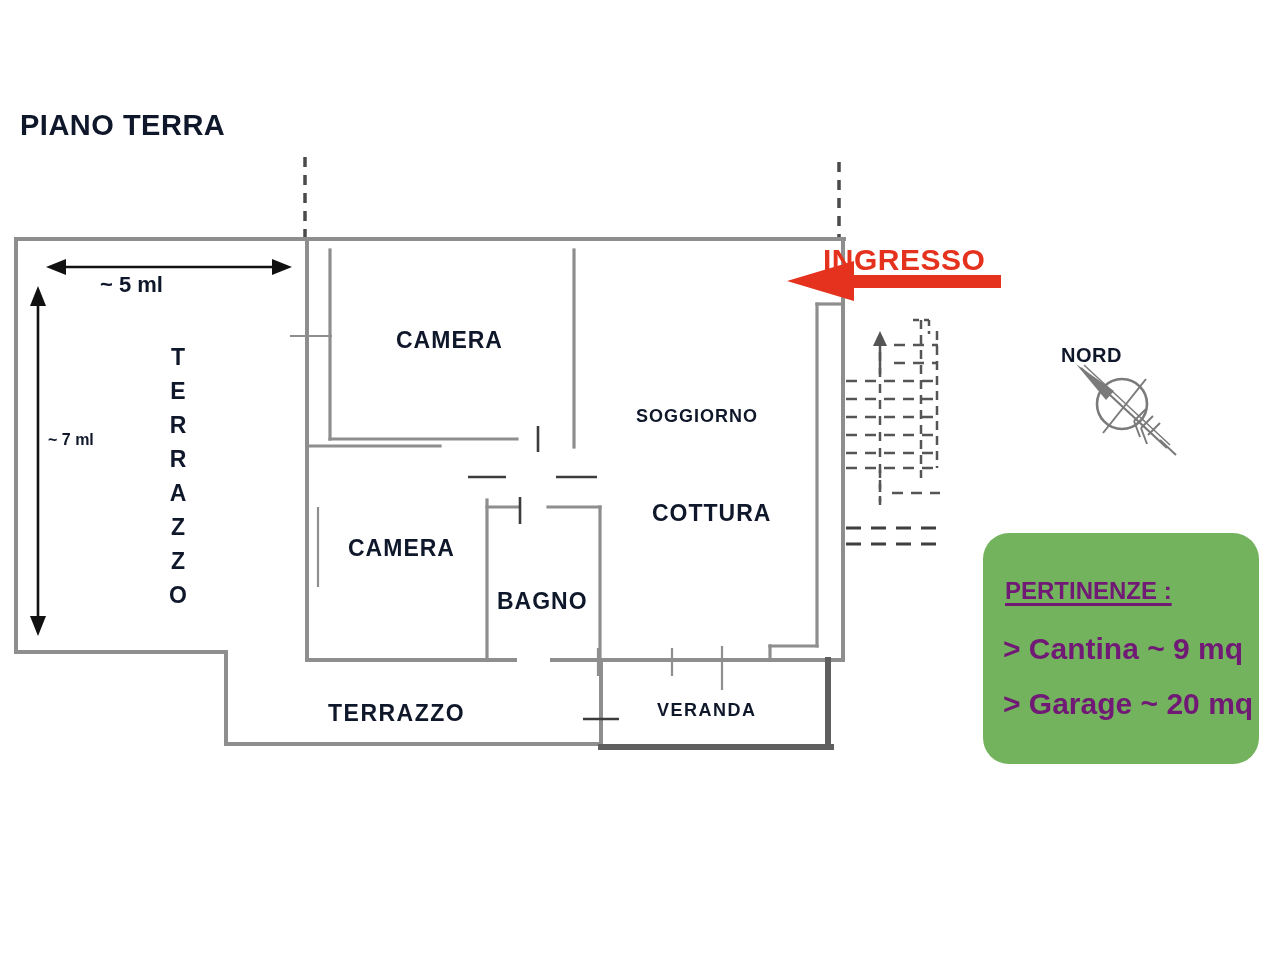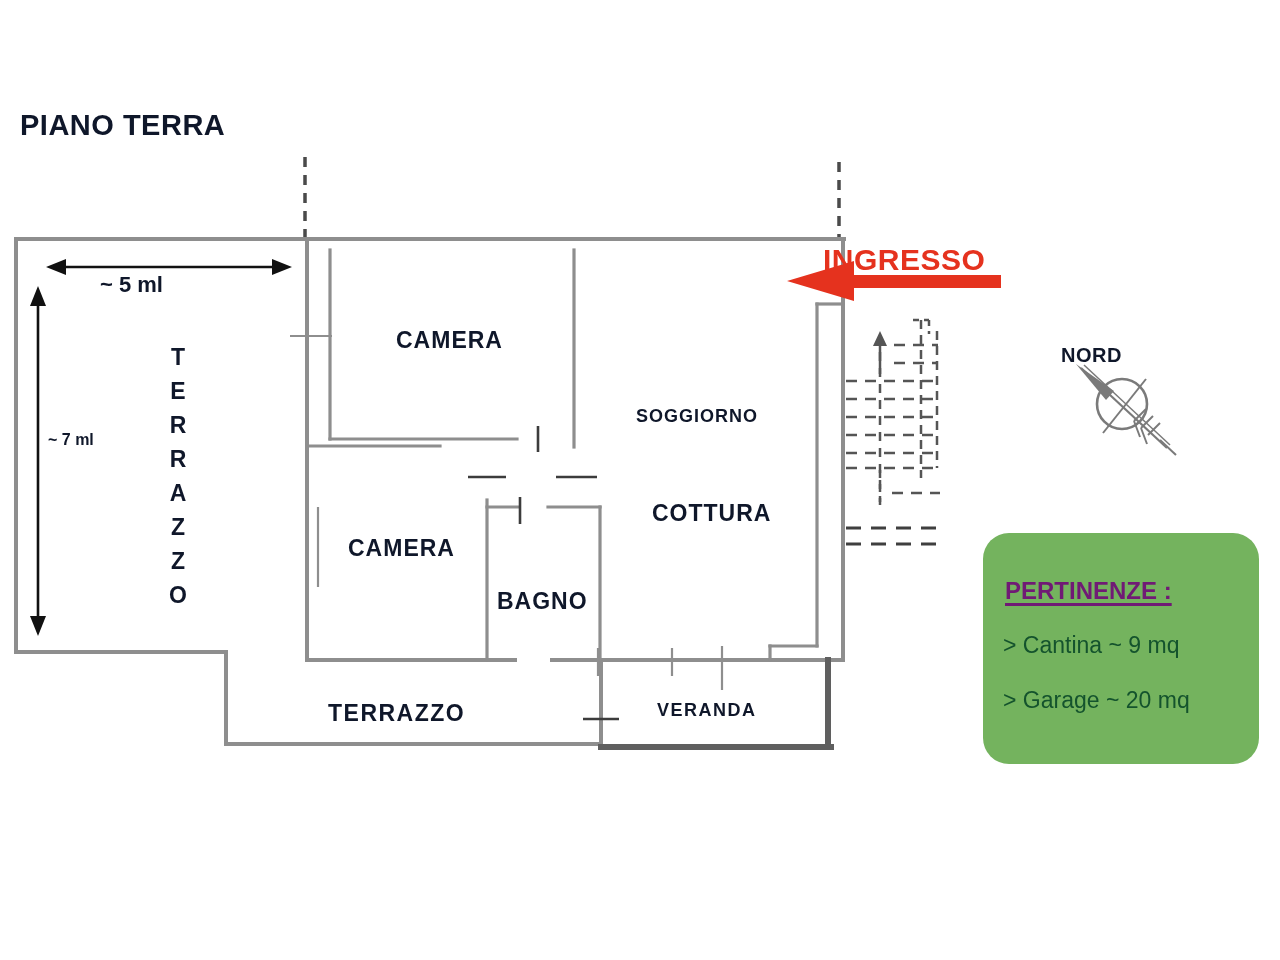--- a/index.html
+++ b/index.html
@@ -20,21 +20,21 @@
   .bagno{left:497px;top:588px;font-size:23px;letter-spacing:1px;}
   .terrazzo-b{left:328px;top:700px;font-size:23px;letter-spacing:1.5px;}
   .veranda{left:657px;top:700px;font-size:18px;letter-spacing:1.5px;}
   .ingresso{left:823px;top:243px;font-size:30px;letter-spacing:.5px;}
   .nord{left:1061px;top:344px;font-size:20px;letter-spacing:.5px;}
   .legend{position:absolute;left:983px;top:533px;width:276px;height:231px;
           border-radius:26px;}
   .legend .ltitle{position:absolute;left:22px;top:44px;font-size:24px;font-weight:700;
           color:#701a75;text-decoration:underline;text-decoration-thickness:2.5px;
           text-underline-offset:4px;white-space:nowrap;}
-  .legend .litem{position:absolute;left:20px;font-size:23px;font-weight:400;color:#14532d;
+  .legend .litem{position:absolute;left:20px;font-size:30px;font-weight:700;color:#701a75;
           white-space:nowrap;}
   .legend .li0{top:99px;}
   .legend .li1{top:154px;}
 </style>
 </head>
 <body>
 
 <div class="stage">
 
   <svg class="plan" width="1280" height="960" viewBox="0 0 1280 960">

